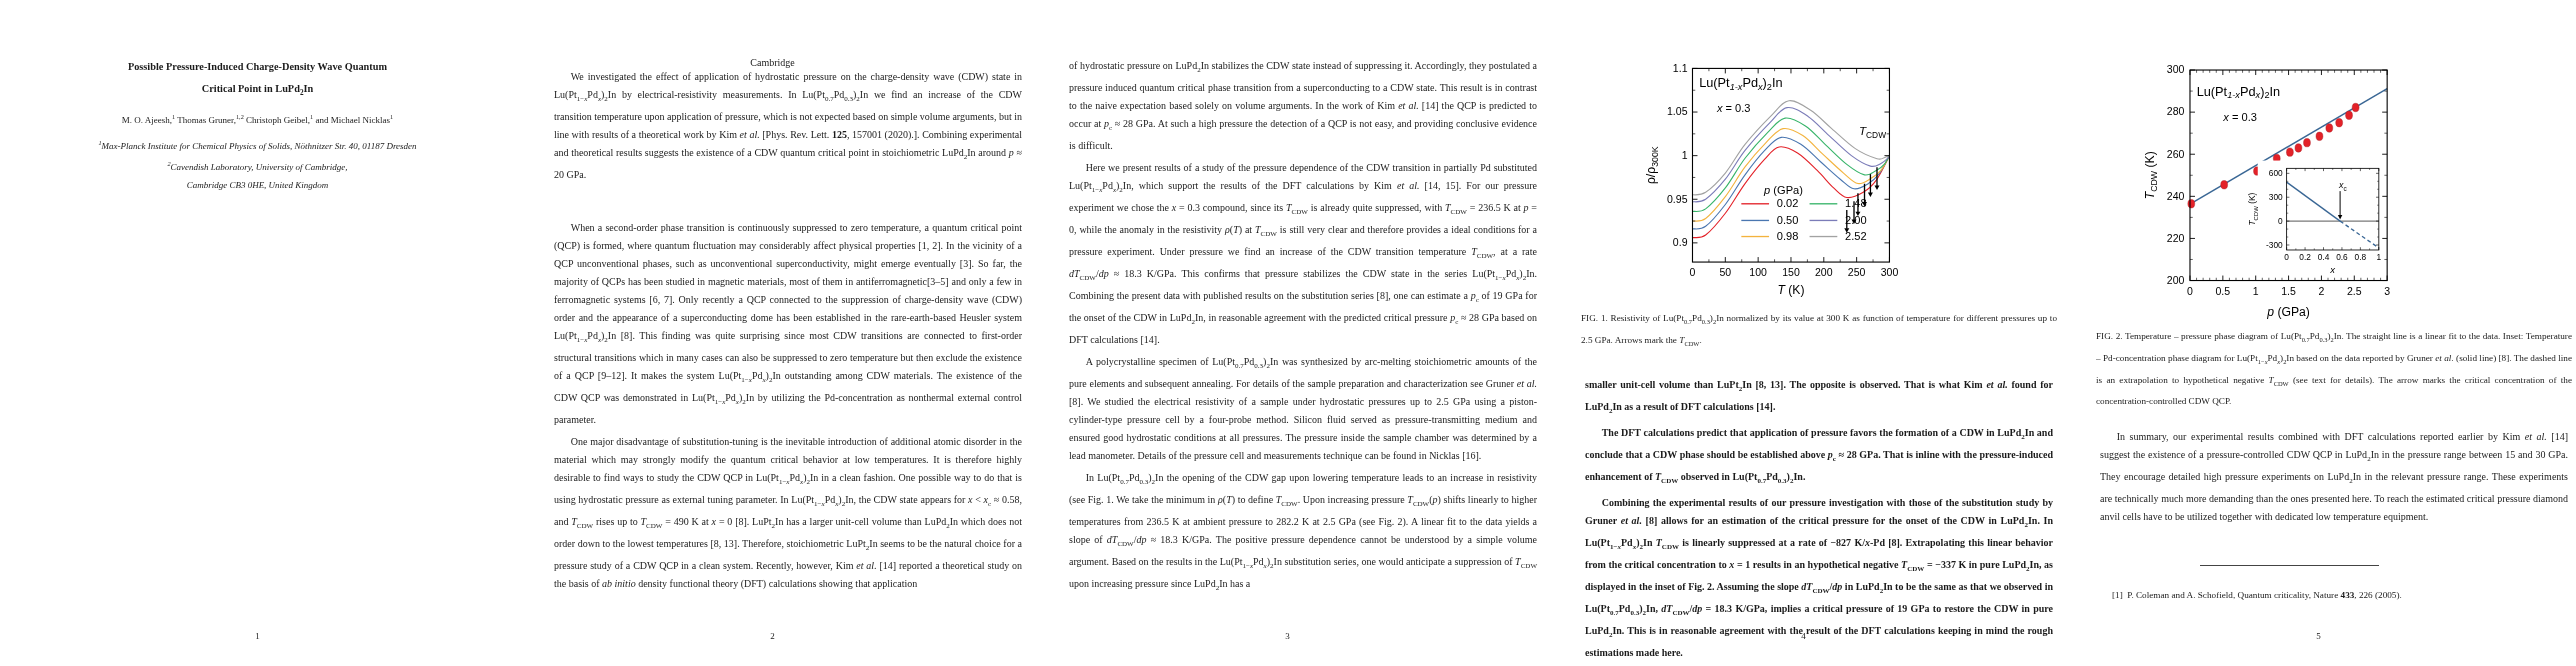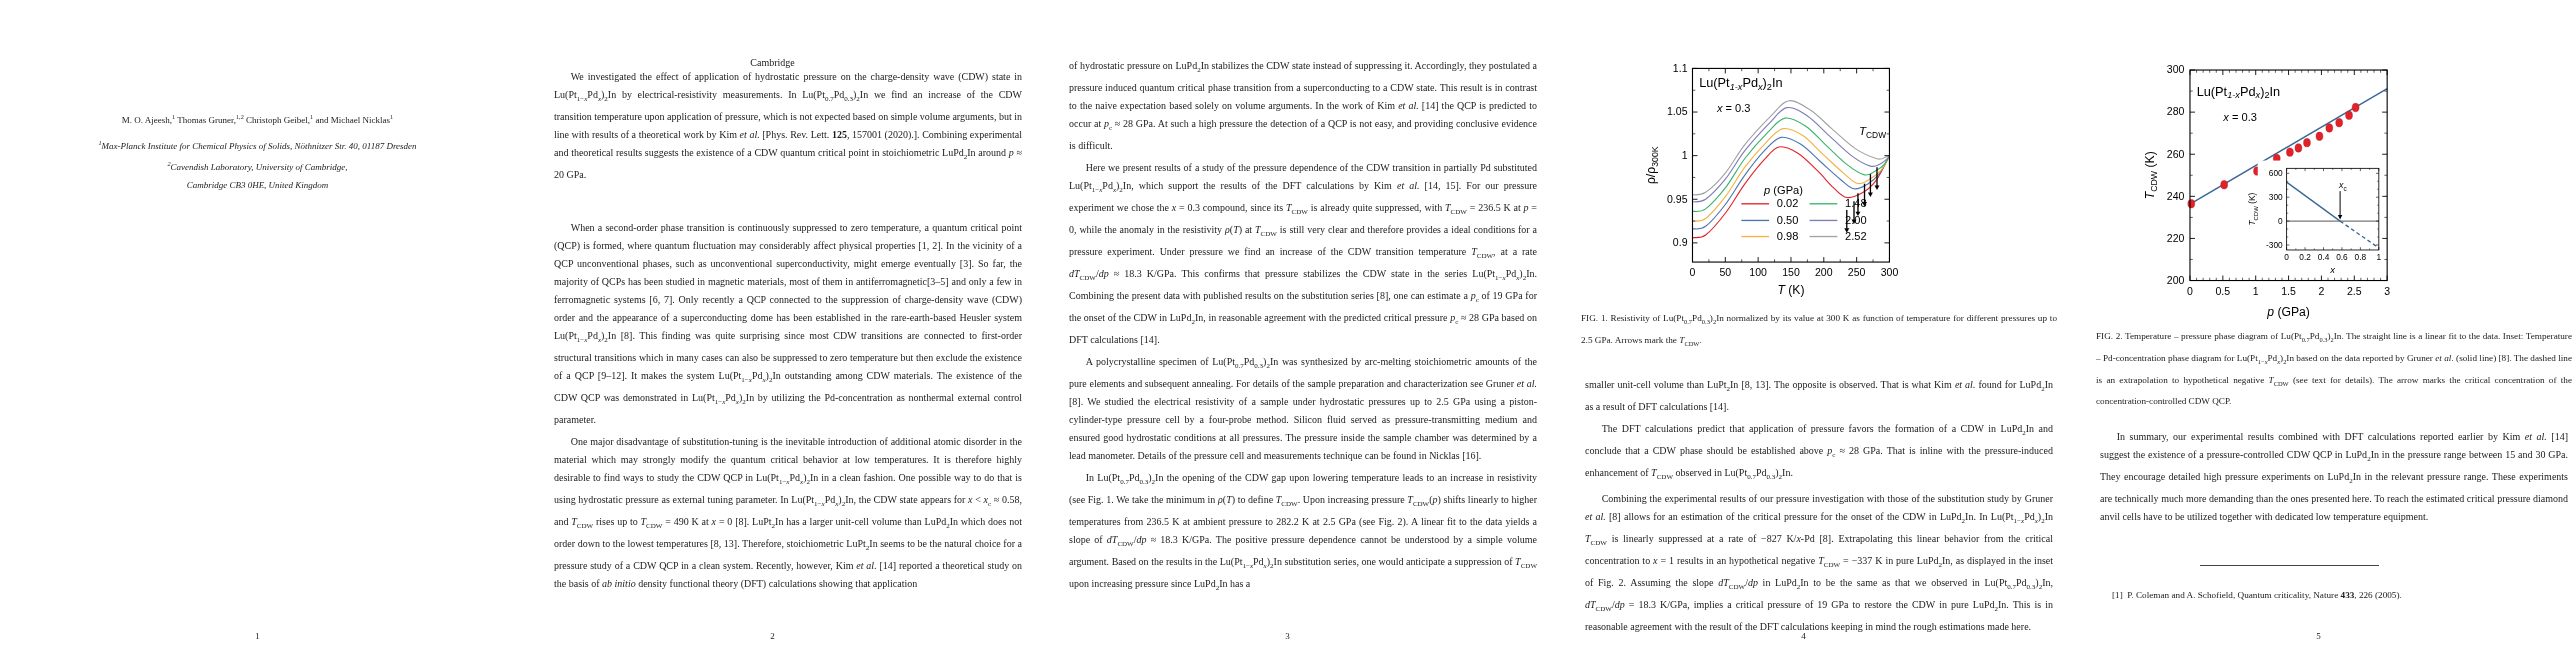--- a/index.html
+++ b/index.html
@@ -29,20 +29,21 @@
   .figsvg{position:absolute;}
   sub{font-size:70%;}
   sup{font-size:70%;}
 </style>
 </head>
 <body>
 
 <div class="arxiv-stamp">arXiv:2102.04785v1  [cond-mat.str-el]  9 Feb 2021</div>
 
 <section class="page" id="page1">
+  <div class="title">Possible Pressure-Induced Charge-Density Wave Quantum<br>Critical Point in LuPd<sub>2</sub>In</div>
   <div class="authors">M. O. Ajeesh,<sup>1</sup> Thomas Gruner,<sup>1,2</sup> Christoph Geibel,<sup>1</sup> and Michael Nicklas<sup>1</sup></div>
   <div class="affils"><sup>1</sup>Max-Planck Institute for Chemical Physics of Solids, Nöthnitzer Str. 40, 01187 Dresden<br><sup>2</sup>Cavendish Laboratory, University of Cambridge,<br>Cambridge CB3 0HE, United Kingdom</div>
   <div class="pagenum">1</div>
 </section>
 
 <section class="page" id="page2">
   <div class="abs-head">Cambridge</div>
   <div class="flow" style="top:64px;">
     <p class="ind">We investigated the effect of application of hydrostatic pressure on the charge-density wave (CDW) state in Lu(Pt<sub>1−<i>x</i></sub>Pd<sub><i>x</i></sub>)<sub>2</sub>In by electrical-resistivity measurements. In Lu(Pt<sub>0.7</sub>Pd<sub>0.3</sub>)<sub>2</sub>In we find an increase of the CDW transition temperature upon application of pressure, which is not expected based on simple volume arguments, but in line with results of a theoretical work by Kim <i>et al.</i> [Phys. Rev. Lett. <b>125</b>, 157001 (2020).]. Combining experimental and theoretical results suggests the existence of a CDW quantum critical point in stoichiometric LuPd<sub>2</sub>In around <i>p</i> ≈ 20 GPa.</p>
   </div>
@@ -155,21 +156,21 @@
         <text x="246" y="344" font-size="20" text-anchor="start" fill="#000" font-family="&quot;Liberation Sans&quot;, sans-serif"><tspan>0.98</tspan></text>
         <line x1="305" y1="279" x2="355" y2="279" stroke="#37b469" stroke-width="2.4"></line>
         <text x="369" y="285" font-size="20" text-anchor="start" fill="#000" font-family="&quot;Liberation Sans&quot;, sans-serif"><tspan>1.48</tspan></text>
         <line x1="305" y1="309" x2="355" y2="309" stroke="#7b7cb8" stroke-width="2.4"></line>
         <text x="369" y="315" font-size="20" text-anchor="start" fill="#000" font-family="&quot;Liberation Sans&quot;, sans-serif"><tspan>2.00</tspan></text>
         <line x1="305" y1="338" x2="355" y2="338" stroke="#a2a2a2" stroke-width="2.4"></line>
         <text x="369" y="344" font-size="20" text-anchor="start" fill="#000" font-family="&quot;Liberation Sans&quot;, sans-serif"><tspan>2.52</tspan></text>
       </g>
     </svg>
   <div class="caption" style="top:309px;">FIG. 1. Resistivity of Lu(Pt<sub>0.7</sub>Pd<sub>0.3</sub>)<sub>2</sub>In normalized by its value at 300 K as function of temperature for different pressures up to 2.5 GPa. Arrows mark the <i>T</i><sub>CDW</sub>.</div>
-  <div class="flow" style="top:372px;">
+  <div class="flow" style="top:372px;font-weight:bold;">
     <p>smaller unit-cell volume than LuPt<sub>2</sub>In [8, 13]. The opposite is observed. That is what Kim <i>et al.</i> found for LuPd<sub>2</sub>In as a result of DFT calculations [14].</p>
     <p class="ind">The DFT calculations predict that application of pressure favors the formation of a CDW in LuPd<sub>2</sub>In and conclude that a CDW phase should be established above <i>p</i><sub>c</sub> ≈ 28 GPa. That is inline with the pressure-induced enhancement of <i>T</i><sub>CDW</sub> observed in Lu(Pt<sub>0.7</sub>Pd<sub>0.3</sub>)<sub>2</sub>In.</p>
     <p class="ind">Combining the experimental results of our pressure investigation with those of the substitution study by Gruner <i>et al.</i> [8] allows for an estimation of the critical pressure for the onset of the CDW in LuPd<sub>2</sub>In. In Lu(Pt<sub>1−<i>x</i></sub>Pd<sub><i>x</i></sub>)<sub>2</sub>In <i>T</i><sub>CDW</sub> is linearly suppressed at a rate of −827 K/<i>x</i>-Pd [8]. Extrapolating this linear behavior from the critical concentration to <i>x</i> = 1 results in an hypothetical negative <i>T</i><sub>CDW</sub> = −337 K in pure LuPd<sub>2</sub>In, as displayed in the inset of Fig. 2. Assuming the slope <i>dT</i><sub>CDW</sub>/<i>dp</i> in LuPd<sub>2</sub>In to be the same as that we observed in Lu(Pt<sub>0.7</sub>Pd<sub>0.3</sub>)<sub>2</sub>In, <i>dT</i><sub>CDW</sub>/<i>dp</i> = 18.3 K/GPa, implies a critical pressure of 19 GPa to restore the CDW in pure LuPd<sub>2</sub>In. This is in reasonable agreement with the result of the DFT calculations keeping in mind the rough estimations made here.</p>
   </div>
   <div class="pagenum">4</div>
 </section>
 
 <section class="page" id="page5">
   <svg id="fig2" class="figsvg" style="left:79px;top:47px;" width="411" height="281" viewBox="0 0 740 505">
       <g>

